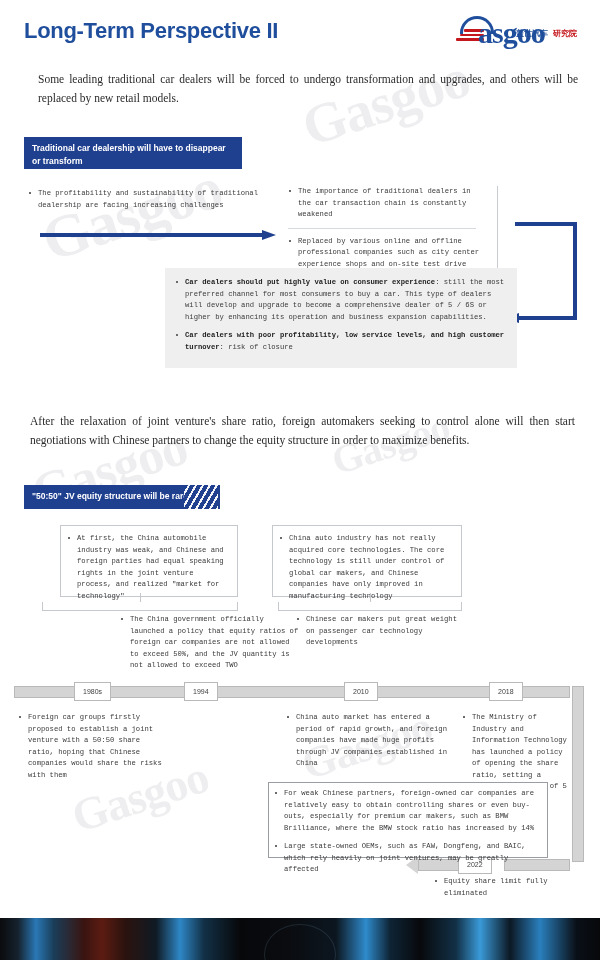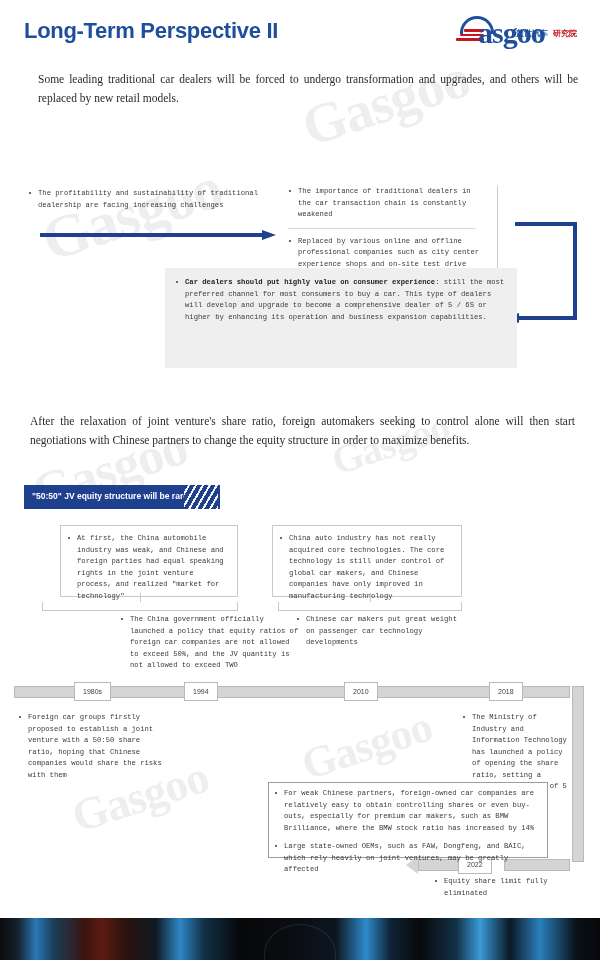--- a/index.html
+++ b/index.html
@@ -309,20 +309,23 @@
         <i></i>
       </div>
     <div class="logo-word">asgoo</div>
     <div class="logo-cn">
       <span>盖世汽车</span><span class="red">研究院</span>
     </div>
   </div>
 
   <div class="lead lead-1">Some leading traditional car dealers will be forced to undergo transformation and upgrades, and others will be replaced by new retail models.</div>
 
+  <div class="banner banner-1">
+    <span>Traditional car dealership will have to disappear or transform</span>
+  </div>
 
   <div class="s1-left">
     <ul class="bullet-list">
       <li>The profitability and sustainability of traditional dealership are facing increasing challenges</li>
     </ul>
   </div>
 
   <div class="s1-arrow">
     <div class="shaft"></div>
       <div class="head"></div>
@@ -341,20 +344,21 @@
   <div class="elbow">
     <div class="top-h"></div>
       <div class="vert"></div>
       <div class="bot-h"></div>
       <div class="head"></div>
   </div>
 
   <div class="s1-box">
     <ul class="bullet-list">
       <li><b>Car dealers should put highly value on consumer experience</b><span>: still the most preferred channel for most consumers to buy a car. This type of dealers will develop and upgrade to become a comprehensive dealer of 5 / 6S or higher by enhancing its operation and business expansion capabilities.</span></li>
+      <li><b>Car dealers with poor profitability, low service levels, and high customer turnover</b><span>: risk of closure</span></li>
     </ul>
   </div>
 
   <div class="lead lead-2">After the relaxation of joint venture's share ratio, foreign automakers seeking to control alone will then start negotiations with Chinese partners to change the equity structure in order to maximize benefits.</div>
 
   <div class="banner banner-2">
     <span>"50:50" JV equity structure will be rare</span>
     <div class="banner-stripes"></div>
   </div>
 
@@ -394,20 +398,25 @@
     <div class="tl-node" style="left:60px;">1980s</div>
     <div class="tl-node" style="left:170px;">1994</div>
     <div class="tl-node" style="left:330px;">2010</div>
     <div class="tl-node" style="left:475px;">2018</div>
 
     <div class="tl-note" style="left:4px;  top:26px; width:148px;">
       <ul class="bullet-list">
           <li>Foreign car groups firstly proposed to establish a joint venture with a 50:50 share ratio, hoping that Chinese companies would share the risks with them</li>
         </ul>
     </div>
+    <div class="tl-note" style="left:272px; top:26px; width:166px;">
+      <ul class="bullet-list">
+          <li>China auto market has entered a period of rapid growth, and foreign companies have made huge profits through JV companies established in China</li>
+        </ul>
+    </div>
     <div class="tl-note" style="left:448px; top:26px; width:112px;">
       <ul class="bullet-list">
           <li>The Ministry of Industry and Information Technology has launched a policy of opening the share ratio, setting a transition period of 5 years</li>
         </ul>
     </div>
 
     <div class="arrow-left-gray" style="left:392px; top:170px;"></div>
     <div class="bar-2022" style="left:404px; top:173px; width:60px;"></div>
     <div class="tl-node" style="left:444px; top:169px;">2022</div>
     <div class="bar-2022" style="left:490px; top:173px; width:66px;"></div>

